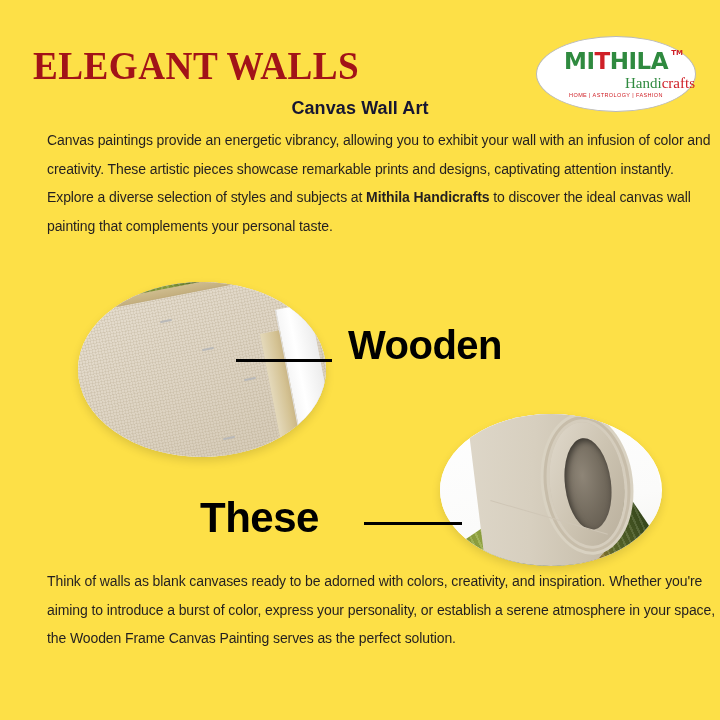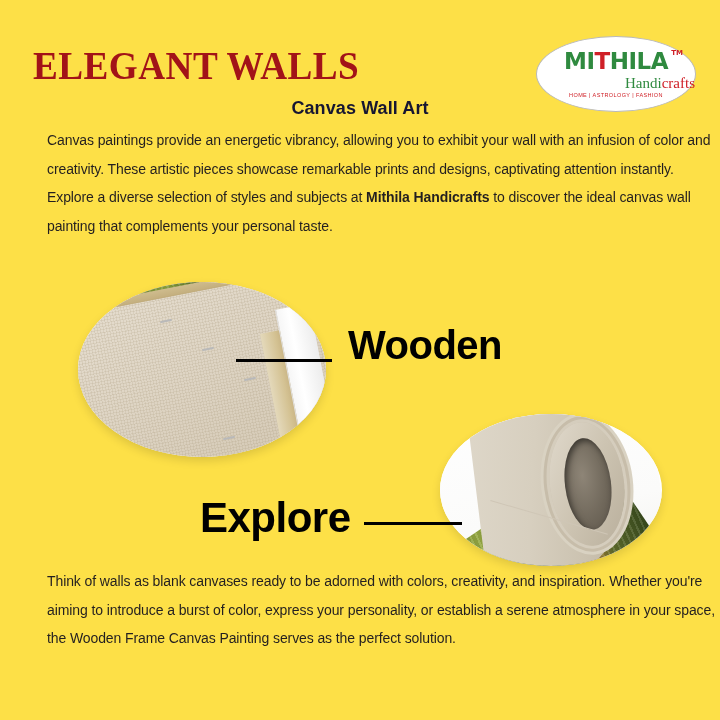--- a/index.html
+++ b/index.html
@@ -286,17 +286,17 @@
     <div class="f2-roll"></div>
     <div class="f2-rollface"></div>
     <div class="f2-hole"></div>
     <div class="f2-crease"></div>
   </div>
 
   <div class="leader leader-wooden"></div>
   <div class="callout callout-wooden"><span class="l1">Wooden</span></div>
 
   <div class="leader leader-canvas"></div>
-  <div class="callout callout-canvas">Explore</div>
+  <div class="callout callout-canvas">These</div>
 
   <div class="para para-bottom">Think of walls as blank canvases ready to be adorned with colors, creativity, and inspiration. Whether you're aiming to introduce a burst of color, express your personality, or establish a serene atmosphere in your space, the Wooden Frame Canvas Painting serves as the perfect solution.</div>
 
 </div>
 
 </body></html>

